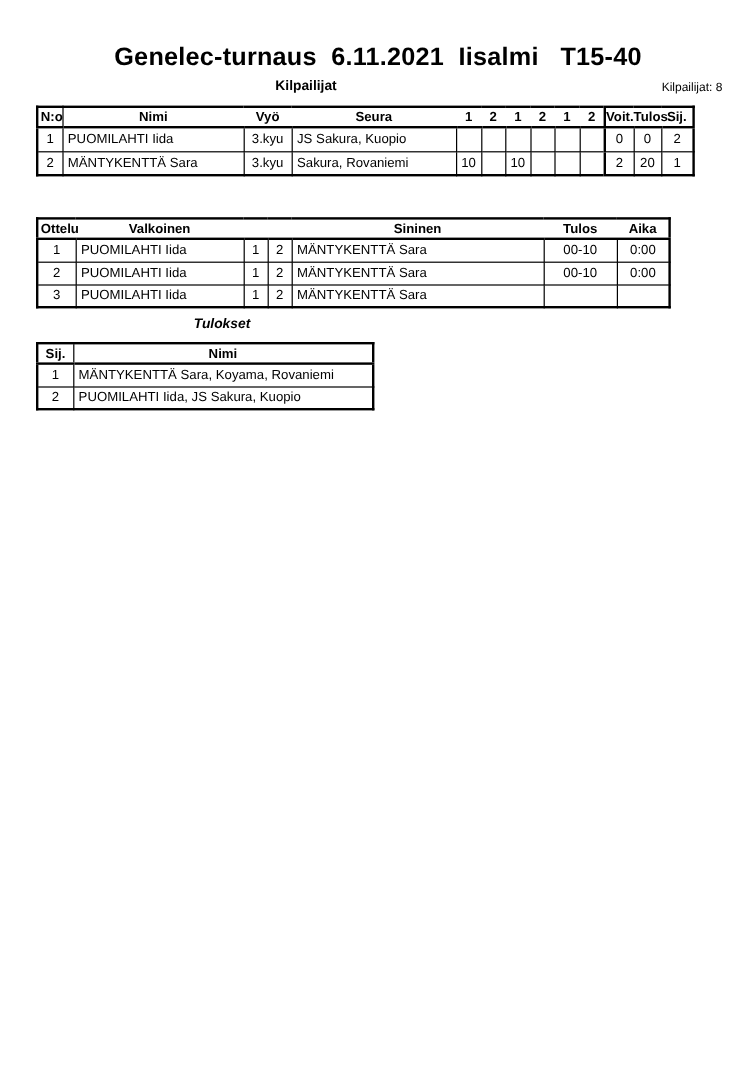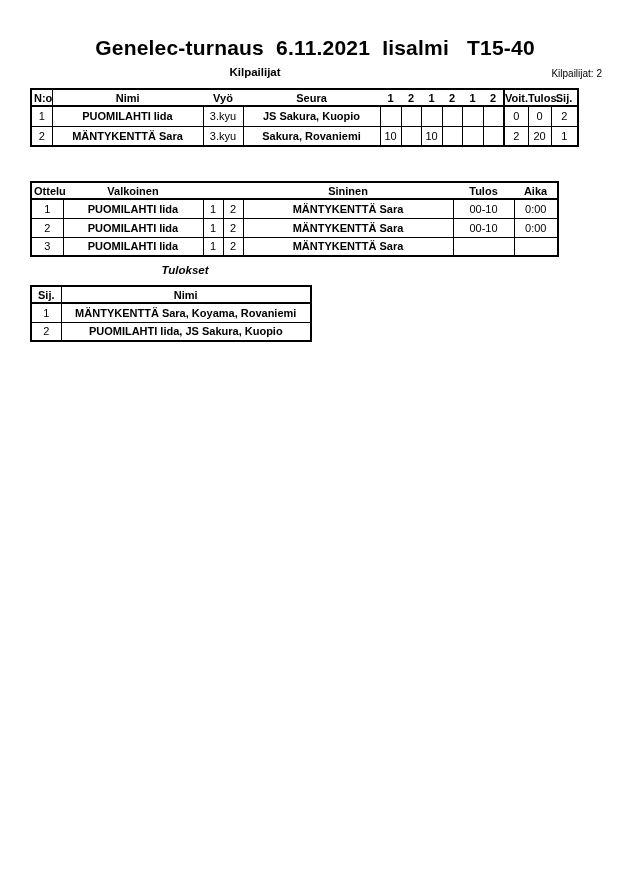--- a/index.html
+++ b/index.html
@@ -38,38 +38,38 @@
     padding:0; height:17px; text-align:center;
     white-space:nowrap; overflow:visible;
   }
   td {
     font-size:11px; border:1px solid #000;
     padding:0 4px; white-space:nowrap; overflow:hidden;
   }
   .t1 td { height:20px; }
   .t2 td, .t3 td { height:19px; }
   td.c { text-align:center; padding:0; }
-  td.l { text-align:center;font-weight:bold; }
+  td.l { text-align:left; }
   th.hl { text-align:left; padding-left:2px; }
   th.hbr { border-right:1px solid #000; }
   .thickl { border-left:2px solid #000 !important; }
   .tbl-kilpailijat { top:88px;  left:30px; width:547px; }
   .tbl-ottelut     { top:181px; left:30px; width:527px; }
   .tbl-tulokset    { top:285px; left:30px; width:280px; }
 </style>
 </head>
 <body>
 
 <div class="sheet">
 
   <div class="page-title">Genelec-turnaus  6.11.2021  Iisalmi   T15-40</div>
 
   <div class="sub-heading heading-kilpailijat">Kilpailijat</div>
 
-  <div class="count-label">Kilpailijat: 2</div>
+  <div class="count-label">Kilpailijat: 8</div>
 
   <table class="t1 tbl-kilpailijat">
     <colgroup>
       <col style="width:21px">
         <col style="width:151px">
         <col style="width:40px">
         <col style="width:137px">
       <col style="width:21px">
         <col style="width:20px">
         <col style="width:21px">

